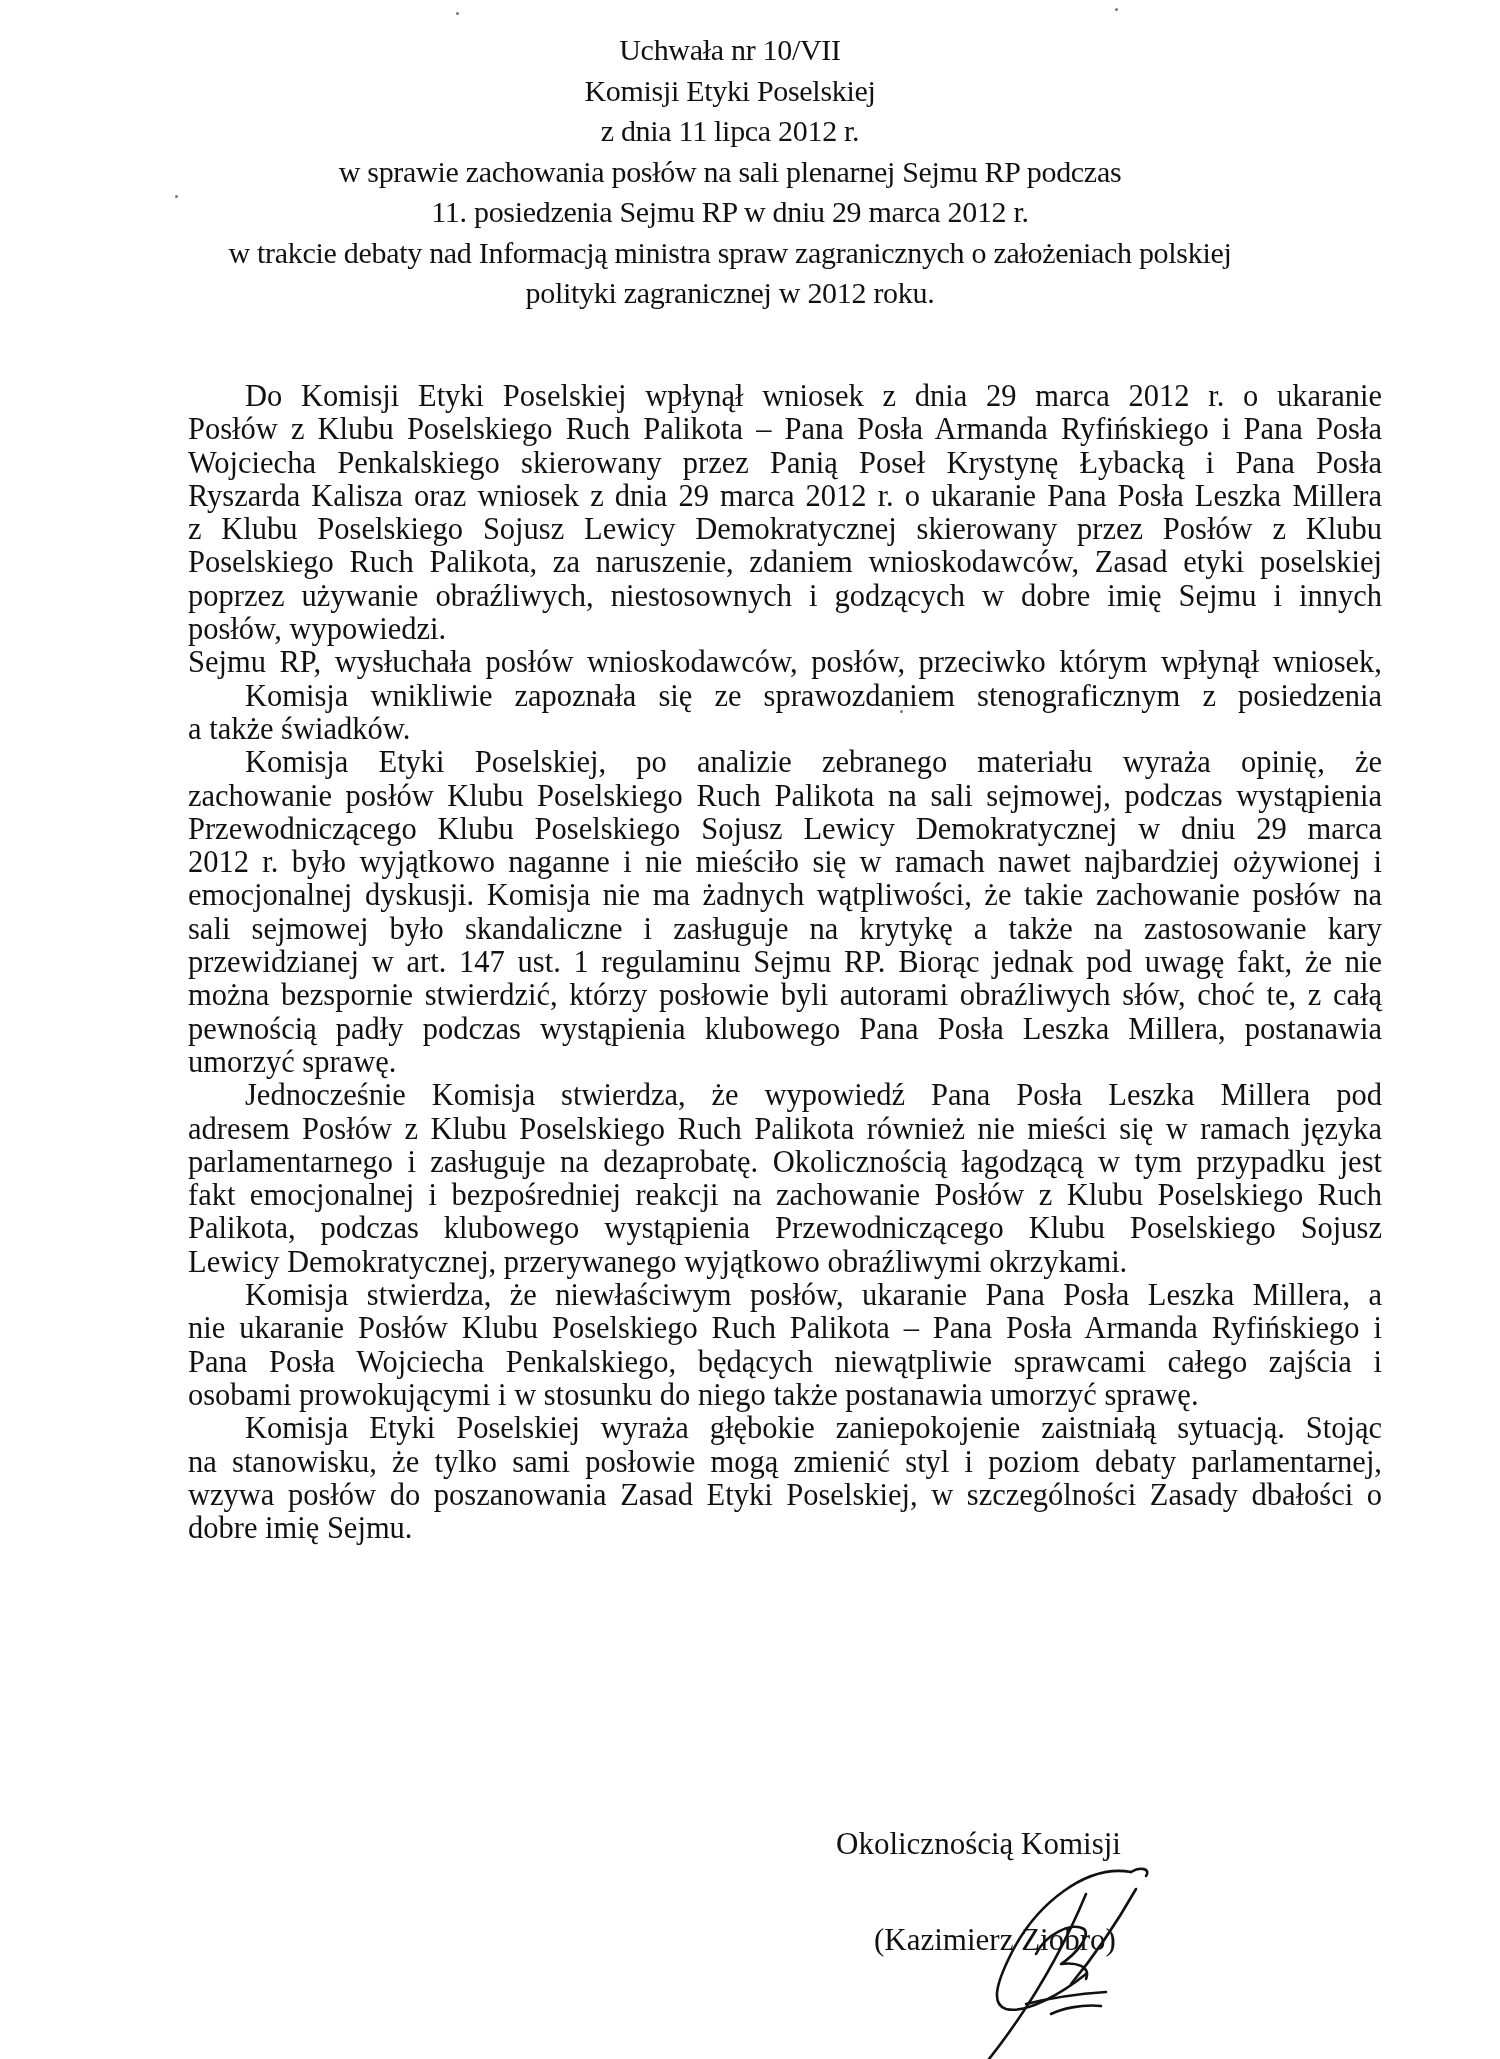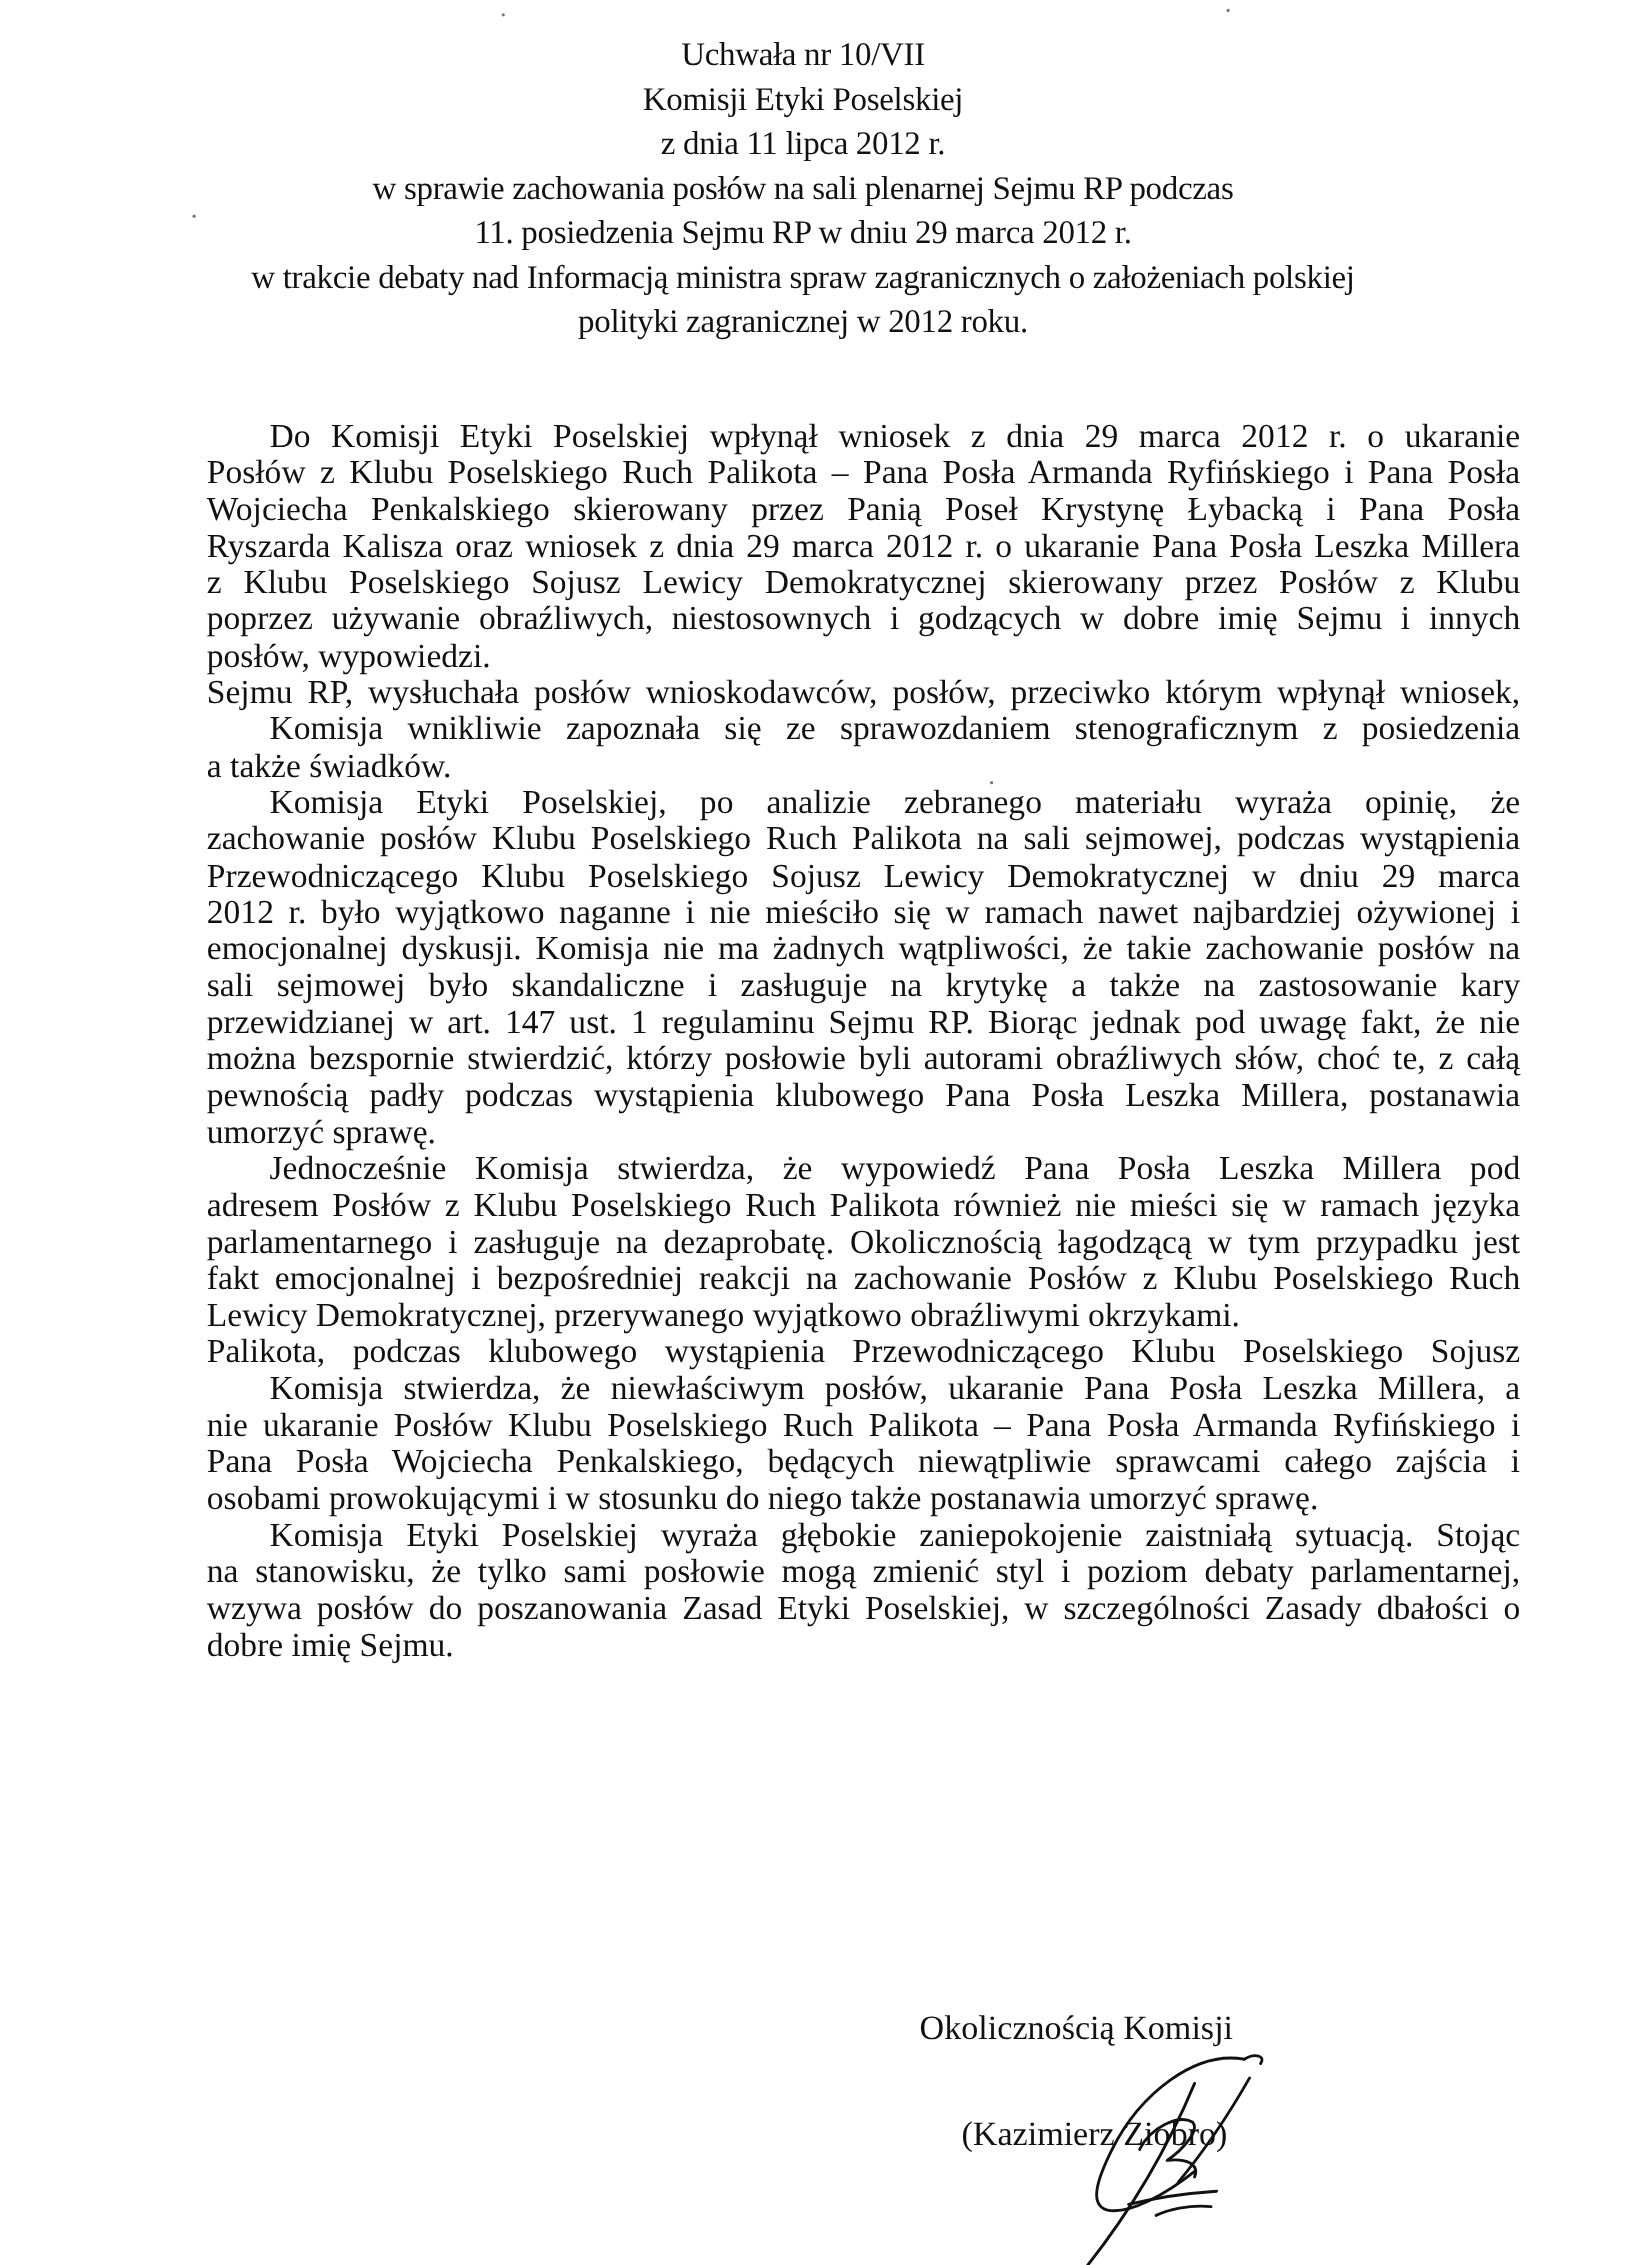--- a/index.html
+++ b/index.html
@@ -51,20 +51,21 @@
   </div>
 
   <div class="body">
 
     <div class="para" style="margin-top:0px;">
       <span class="line indent">Do Komisji Etyki Poselskiej wpłynął wniosek z dnia 29 marca 2012 r. o ukaranie</span>
       <span class="line">Posłów z Klubu Poselskiego Ruch Palikota – Pana Posła Armanda Ryfińskiego i Pana Posła</span>
       <span class="line">Wojciecha Penkalskiego skierowany przez Panią Poseł Krystynę Łybacką i Pana Posła</span>
       <span class="line">Ryszarda Kalisza oraz wniosek z dnia 29 marca 2012 r. o ukaranie Pana Posła Leszka Millera</span>
       <span class="line">z Klubu Poselskiego Sojusz Lewicy Demokratycznej skierowany przez Posłów z Klubu</span>
+      <span class="line">Poselskiego Ruch Palikota, za naruszenie, zdaniem wnioskodawców, Zasad etyki poselskiej</span>
       <span class="line">poprzez używanie obraźliwych, niestosownych i godzących w dobre imię Sejmu i innych</span>
       <span class="line last">posłów, wypowiedzi.</span>
     </div>
 
     <div class="para">
       <span class="line">Sejmu RP, wysłuchała posłów wnioskodawców, posłów, przeciwko którym wpłynął wniosek,</span>
       <span class="line indent">Komisja wnikliwie zapoznała się ze sprawozdaniem stenograficznym z posiedzenia</span>
       <span class="line last">a także świadków.</span>
     </div>
 
@@ -79,22 +80,22 @@
       <span class="line">można bezspornie stwierdzić, którzy posłowie byli autorami obraźliwych słów, choć te, z całą</span>
       <span class="line">pewnością padły podczas wystąpienia klubowego Pana Posła Leszka Millera, postanawia</span>
       <span class="line last">umorzyć sprawę.</span>
     </div>
 
     <div class="para">
       <span class="line indent">Jednocześnie Komisja stwierdza, że wypowiedź Pana Posła Leszka Millera pod</span>
       <span class="line">adresem Posłów z Klubu Poselskiego Ruch Palikota również nie mieści się w ramach języka</span>
       <span class="line">parlamentarnego i zasługuje na dezaprobatę. Okolicznością łagodzącą w tym przypadku jest</span>
       <span class="line">fakt emocjonalnej i bezpośredniej reakcji na zachowanie Posłów z Klubu Poselskiego Ruch</span>
+      <span class="line">Palikota, podczas klubowego wystąpienia Przewodniczącego Klubu Poselskiego Sojusz</span>
       <span class="line last">Lewicy Demokratycznej, przerywanego wyjątkowo obraźliwymi okrzykami.</span>
-      <span class="line">Palikota, podczas klubowego wystąpienia Przewodniczącego Klubu Poselskiego Sojusz</span>
     </div>
 
     <div class="para">
       <span class="line indent">Komisja stwierdza, że niewłaściwym posłów, ukaranie Pana Posła Leszka Millera, a</span>
       <span class="line">nie ukaranie Posłów Klubu Poselskiego Ruch Palikota – Pana Posła Armanda Ryfińskiego i</span>
       <span class="line">Pana Posła Wojciecha Penkalskiego, będących niewątpliwie sprawcami całego zajścia i</span>
       <span class="line last">osobami prowokującymi i w stosunku do niego także postanawia umorzyć sprawę.</span>
     </div>
 
     <div class="para">

